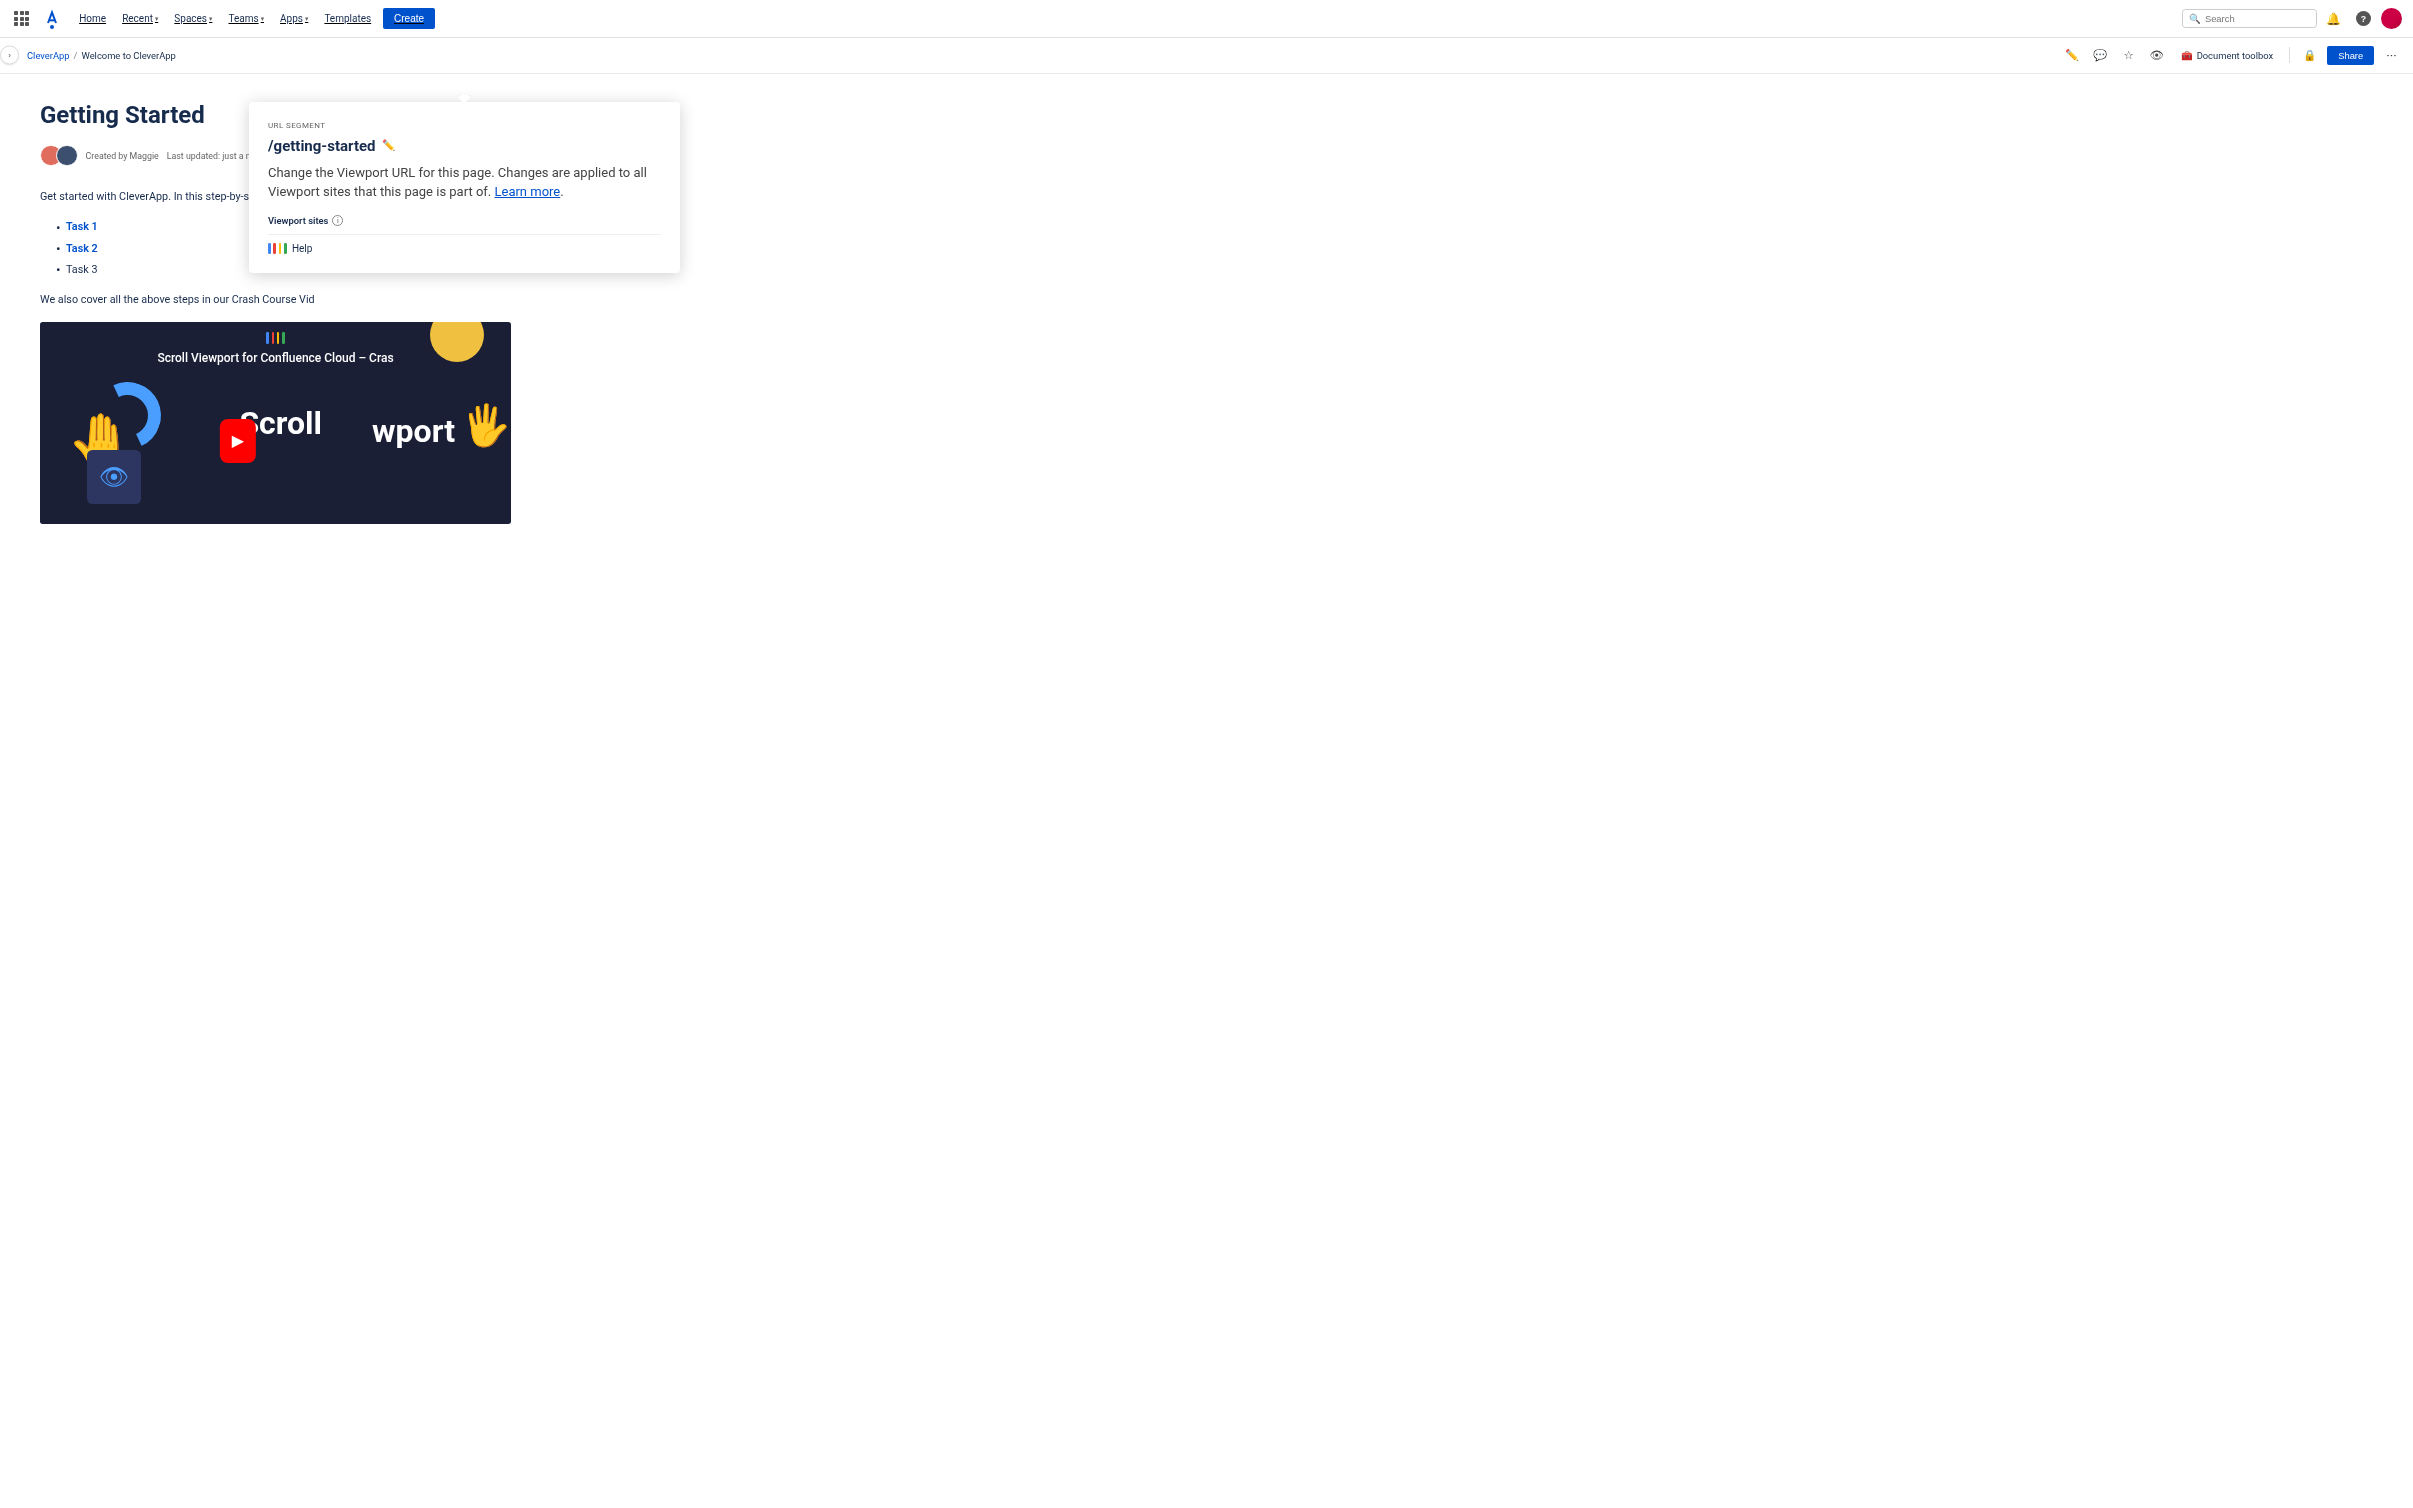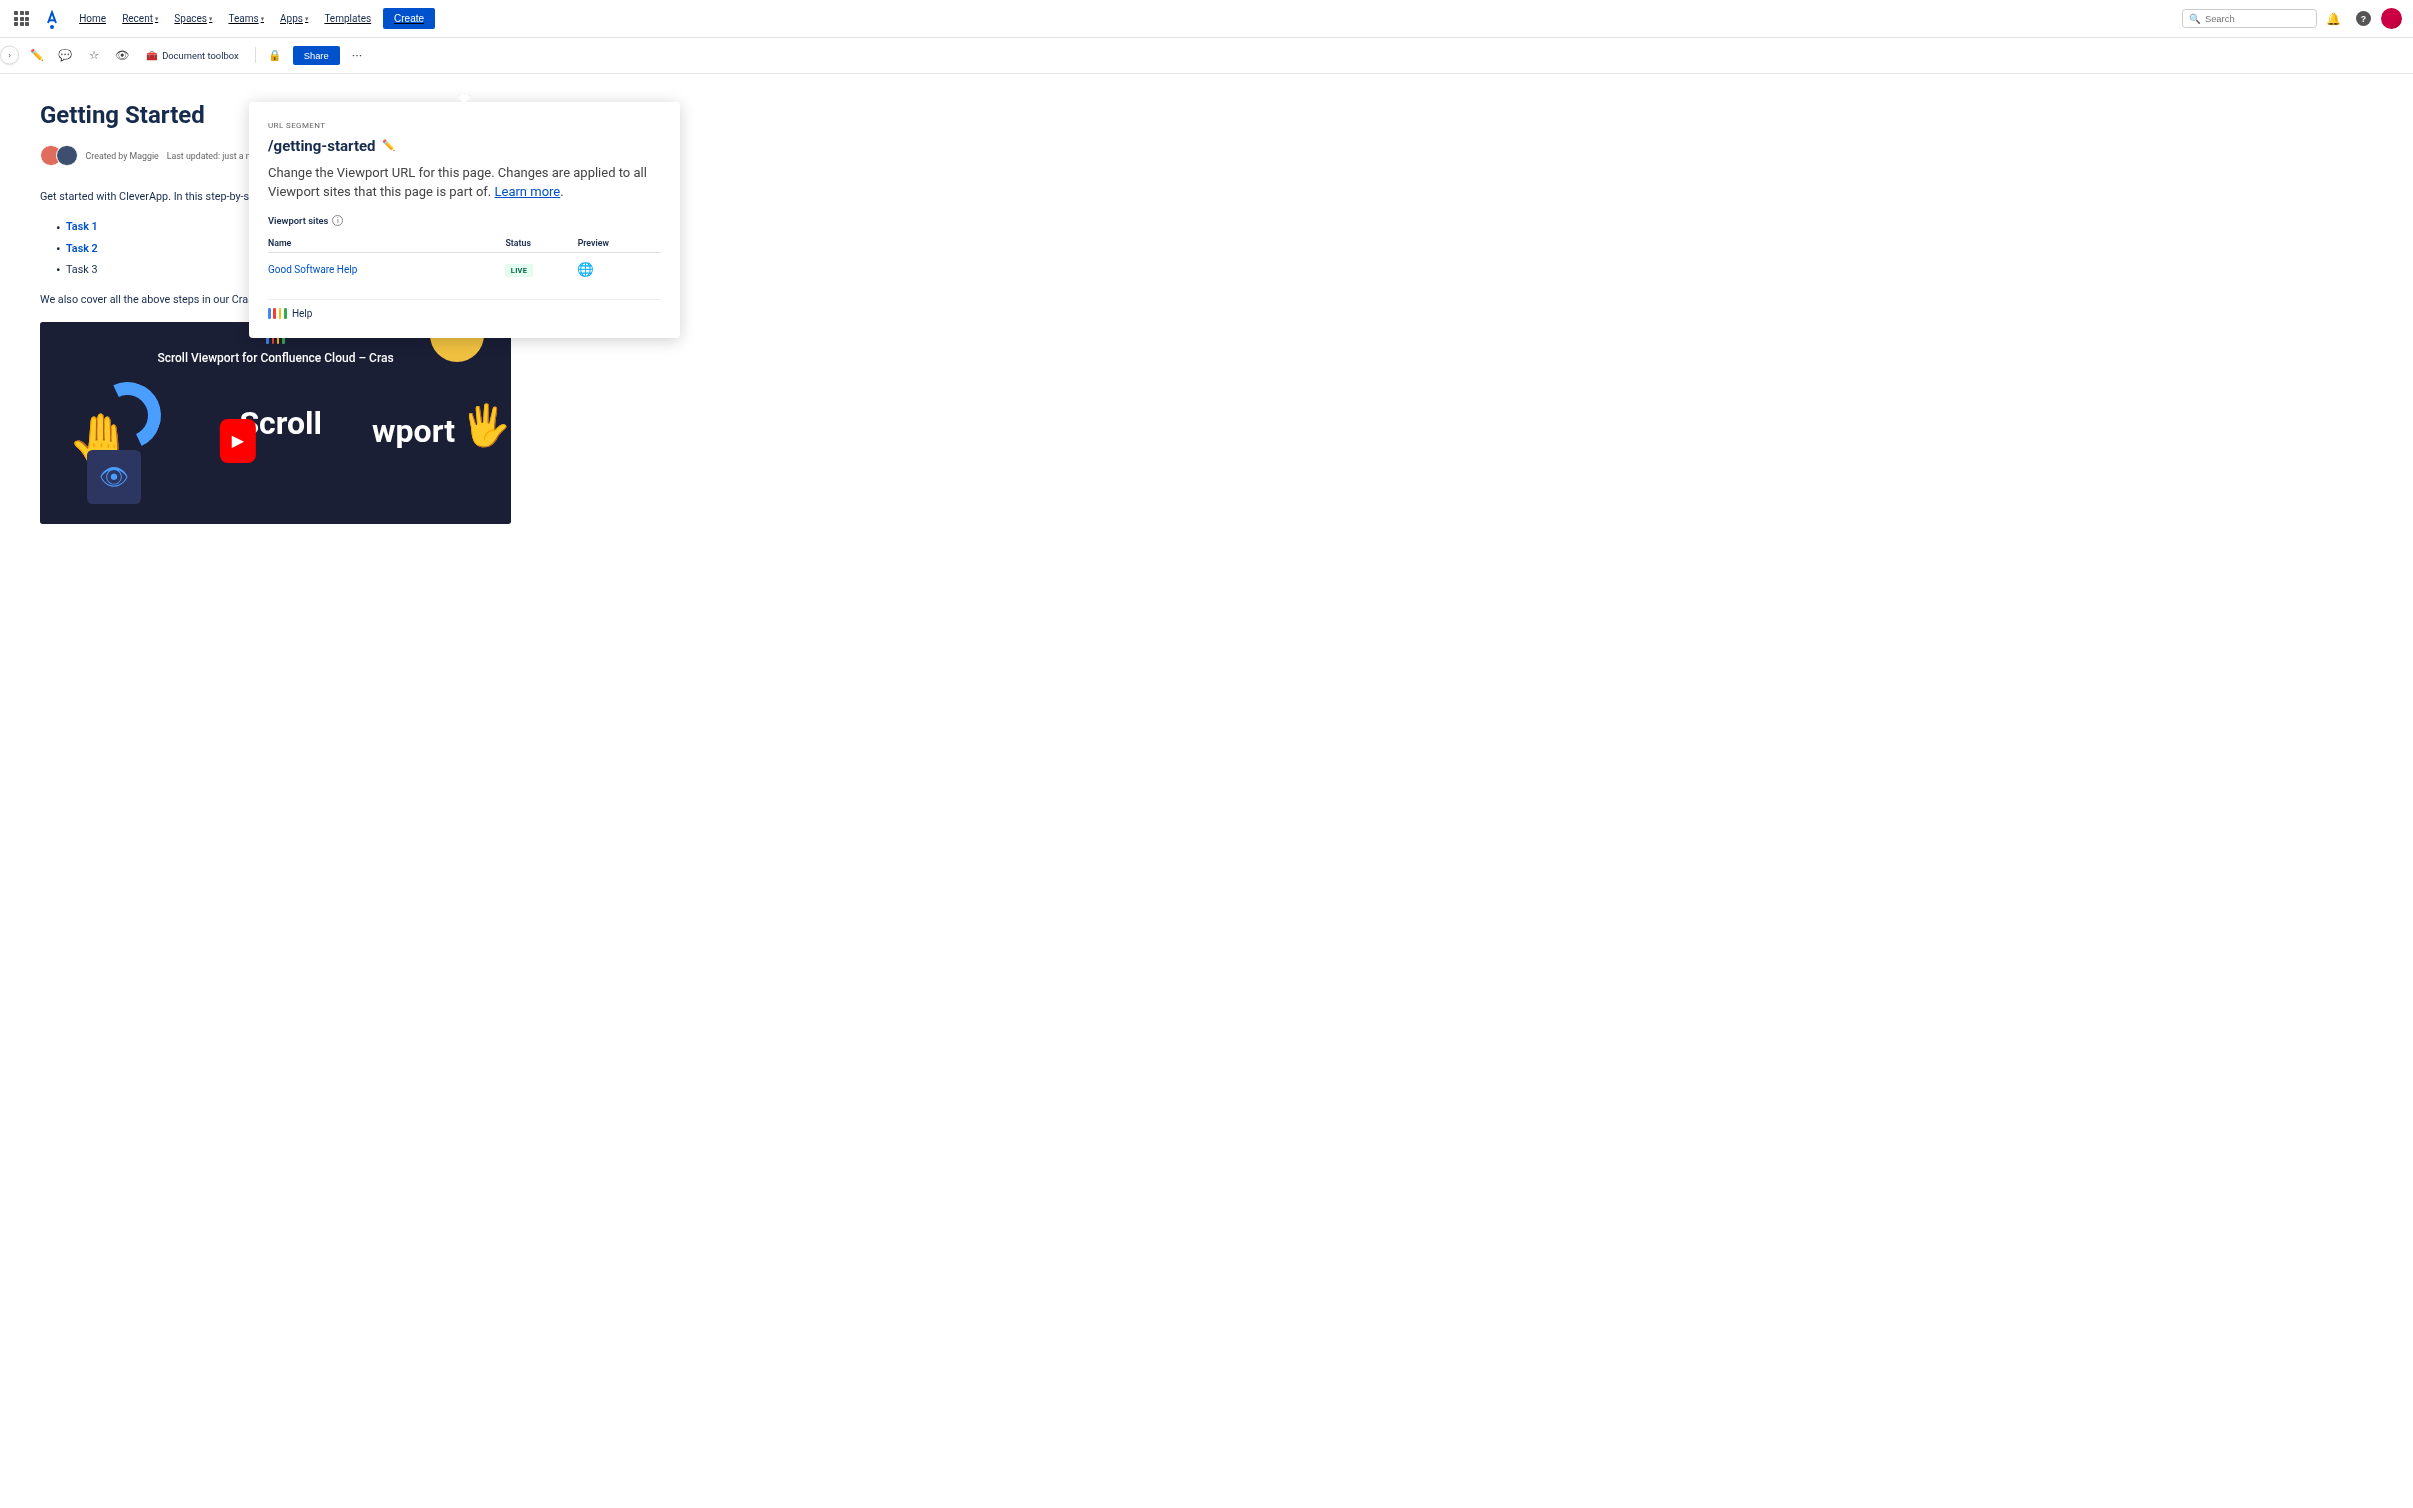--- a/index.html
+++ b/index.html
@@ -221,20 +221,25 @@
     </button>
     <div class="avatar" style="background: linear-gradient(135deg, #c04 60%, #a03 100%);"></div>
   </div>
 </nav>
 
 <div class="breadcrumb-bar">
   <button class="collapse-btn">
     <span style="font-size:8px; color:#555;">›</span>
   </button>
 
+  <div class="breadcrumb-links">
+    <span style="cursor:pointer; color:#0052cc;">CleverApp</span>
+    <span class="breadcrumb-sep">/</span>
+    <span style="cursor:pointer;">Welcome to CleverApp</span>
+  </div>
 
   <div class="breadcrumb-actions">
     <div class="action-icon">
       <span>✏️</span>
     </div>
     <div class="action-icon">
       <span>💬</span>
     </div>
     <div class="action-icon">
       <span>☆</span>
@@ -345,36 +350,20 @@
   <p class="popup-desc">
     <span>Change the Viewport URL for this page. Changes are applied to all Viewport sites that this page is part of.</span>
     <a class="popup-learn-link">Learn more</a>.
   </p>
 
   <div class="popup-sites-label">
     <span>Viewport sites</span>
     <div class="info-circle">i</div>
   </div>
 
-  <table class="sites-table">
-    <thead>
-      <tr>
-        <th>Name</th>
-        <th>Status</th>
-        <th>Preview</th>
-      </tr>
-    </thead>
-    <tbody id="sites-tbody">
-    <tr>
-      <td><a class="site-link">Good Software Help</a></td>
-      <td><span class="live-badge">LIVE</span></td>
-      <td><span class="globe-preview">🌐</span></td>
-    </tr>
-      </tbody>
-  </table>
 
   <div class="popup-help">
     <div class="scroll-logo-mini">
       <div class="scroll-stripe" style="background:#4285f4;"></div>
       <div class="scroll-stripe" style="background:#ea4335; margin-left:1.3px;"></div>
       <div class="scroll-stripe" style="background:#fbbc04; margin-left:1.3px;"></div>
       <div class="scroll-stripe" style="background:#34a853; margin-left:1.3px;"></div>
     </div>
     <span class="help-text">Help</span>
   </div>

